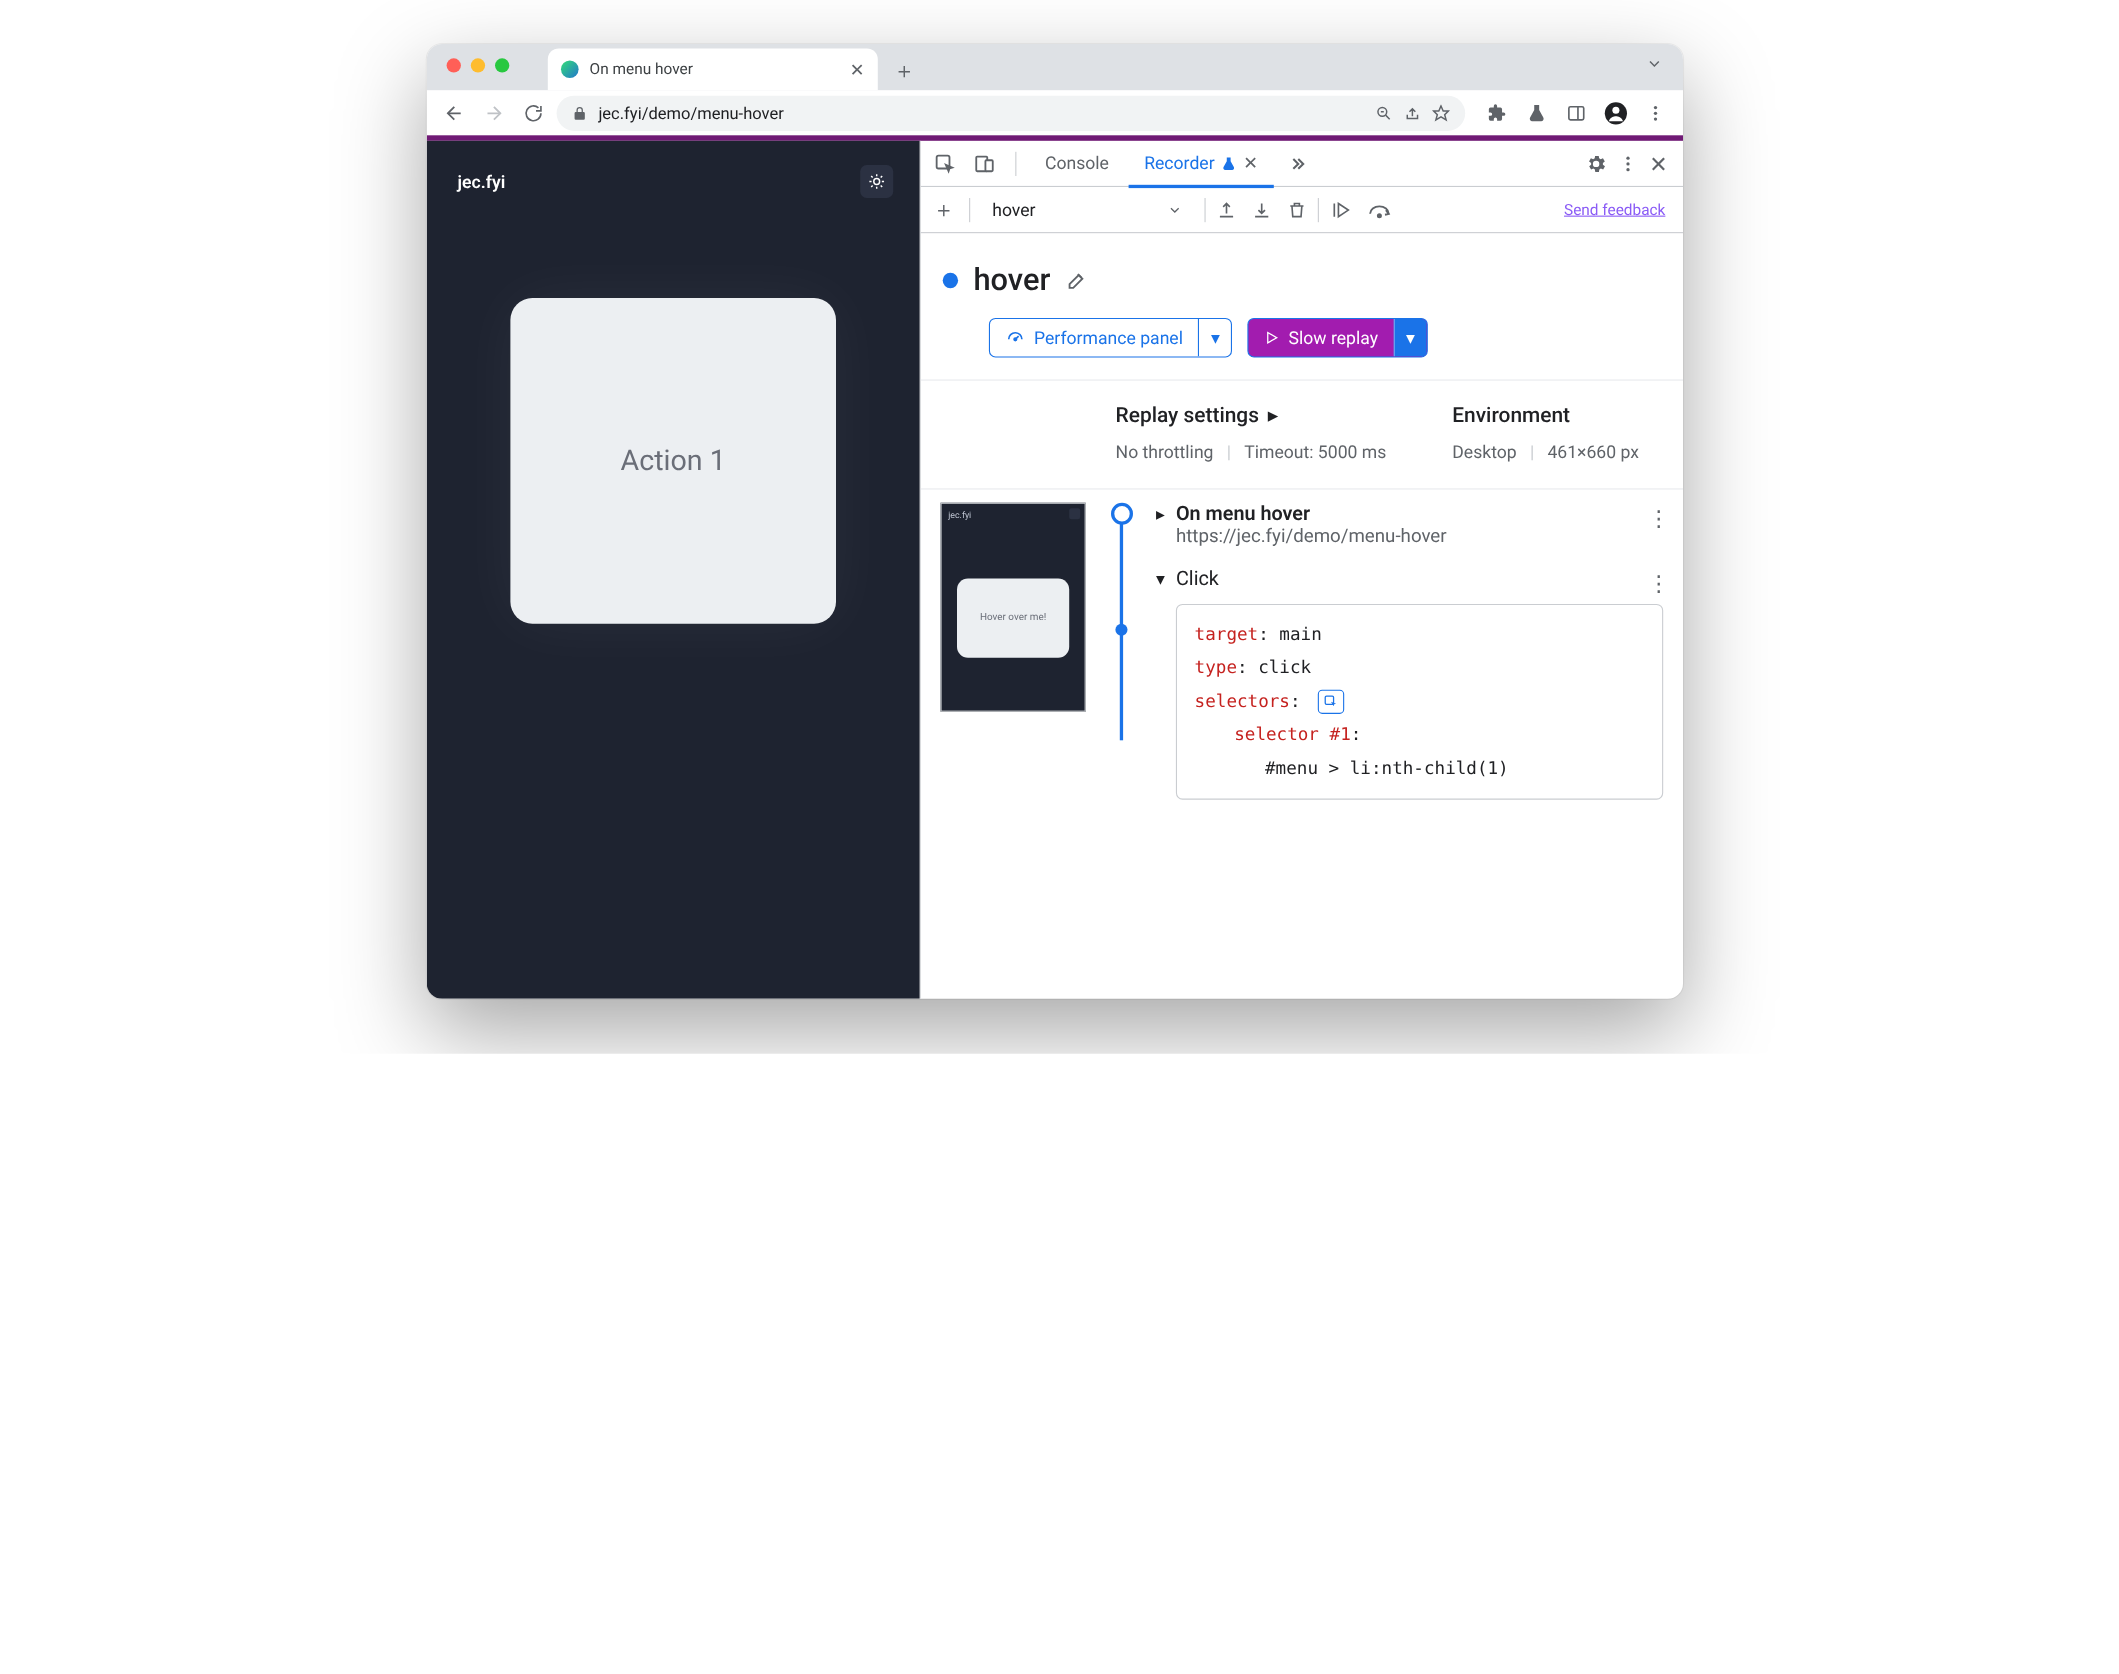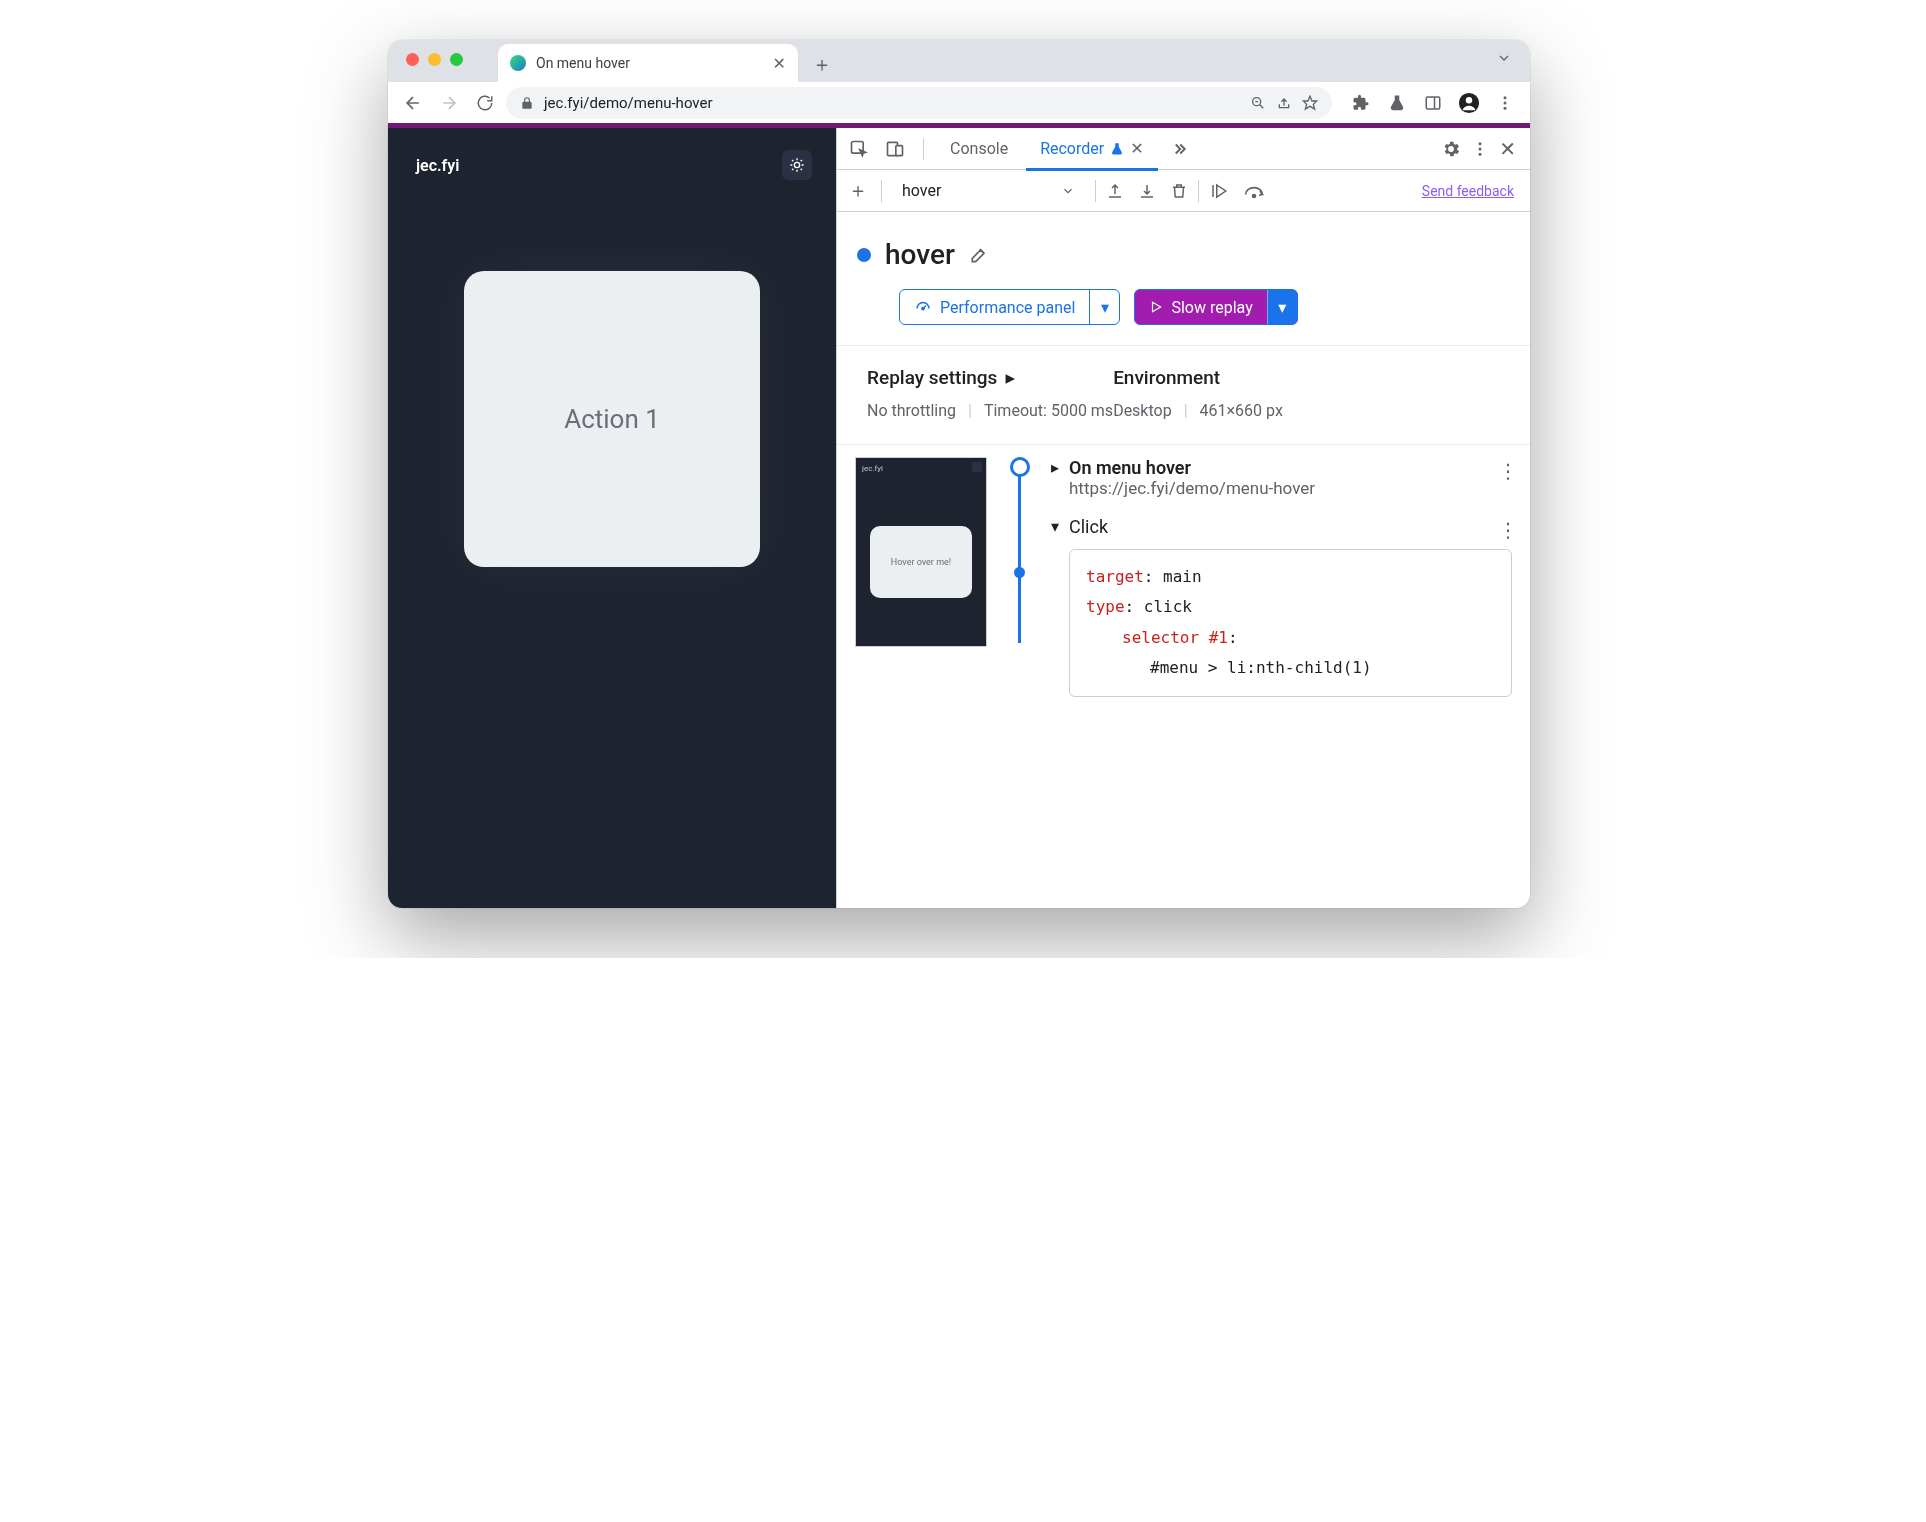--- a/index.html
+++ b/index.html
@@ -57,21 +57,21 @@
 .editicon{color:#5f6368;}
 .actions{margin-top:18px;display:flex;gap:14px;padding-left:42px;}
 .btnsplit{display:flex;border:1px solid #1a73e8;border-radius:6px;overflow:hidden;height:36px;}
 .btnsplit .main{display:flex;align-items:center;gap:8px;padding:0 14px;color:#1a73e8;font-size:16px;}
 .btnsplit .drop{width:30px;display:flex;align-items:center;justify-content:center;border-left:1px solid #1a73e8;color:#1a73e8;}
 .btnsplit.blue{background:#a21caf;}
 .btnsplit.blue .main{color:#fff;}
 .btnsplit.blue .drop{border-left:1px solid rgba(255,255,255,.4);color:#fff;background:#1a73e8;}
 
 .divider{height:1px;background:#e8eaed;margin:6px 0 0;}
-.settings{display:flex;padding:20px 30px 24px;}
+.settings{display:flex;padding:20px 40px 24px;gap:60px;justify-content:flex-end;}
 .setcol h3{font-size:19px;font-weight:500;color:#202124;display:flex;align-items:center;gap:8px;}
 .setcol .row{margin-top:12px;font-size:16px;color:#5f6368;display:flex;gap:12px;}
 .setcol .pipe{color:#cacdd1;}
 
 .steps{border-top:1px solid #e8eaed;padding:12px 18px;display:flex;gap:18px;}
 .thumb{width:132px;height:190px;border:1px solid #cacdd1;background:#1e2330;position:relative;flex-shrink:0;}
 .thumb .tb{position:absolute;top:6px;left:6px;font-size:8px;color:#bfc5d2;}
 .thumb .tsun{position:absolute;top:4px;right:4px;width:10px;height:10px;border-radius:2px;background:#2b3142;}
 .thumb .tc{position:absolute;left:14px;right:14px;top:68px;height:72px;background:#eceff2;border-radius:10px;display:flex;align-items:center;justify-content:center;font-size:9px;color:#6a6e78;}
 .timeline{position:relative;width:28px;flex-shrink:0;}
@@ -408,20 +408,28 @@
             <div class="step">
               <div class="shead">
                 <span class="tri">▾</span>
                 <span class="title" style="font-weight:400">Click</span>
               </div>
               <div class="sdots">⋮</div>
 
               <div class="codebox">
                 <div><span class="ck">target</span>: <span class="cv">main</span></div>
                 <div><span class="ck">type</span>: <span class="cv">click</span></div>
+                <div><span class="ck">selectors</span>:
+                  <span class="selbtn">
+                        <svg width="14" height="14" viewBox="0 0 24 24" fill="none" stroke="#1a73e8" stroke-width="2">
+                          <rect x="3" y="3" width="13" height="13" rx="2"></rect>
+                          <path d="M12 12l8 3-3 1-1 3-4-7z" fill="#1a73e8" stroke="none"></path>
+                        </svg>
+                      </span>
+                </div>
                 <div class="indent1"><span class="ck">selector #1</span>:</div>
                 <div class="indent2"><span class="cv">#menu &gt; li:nth-child(1)</span></div>
               </div>
             </div>
 
           </div>
         </div>
 
       </div>
     </div>

